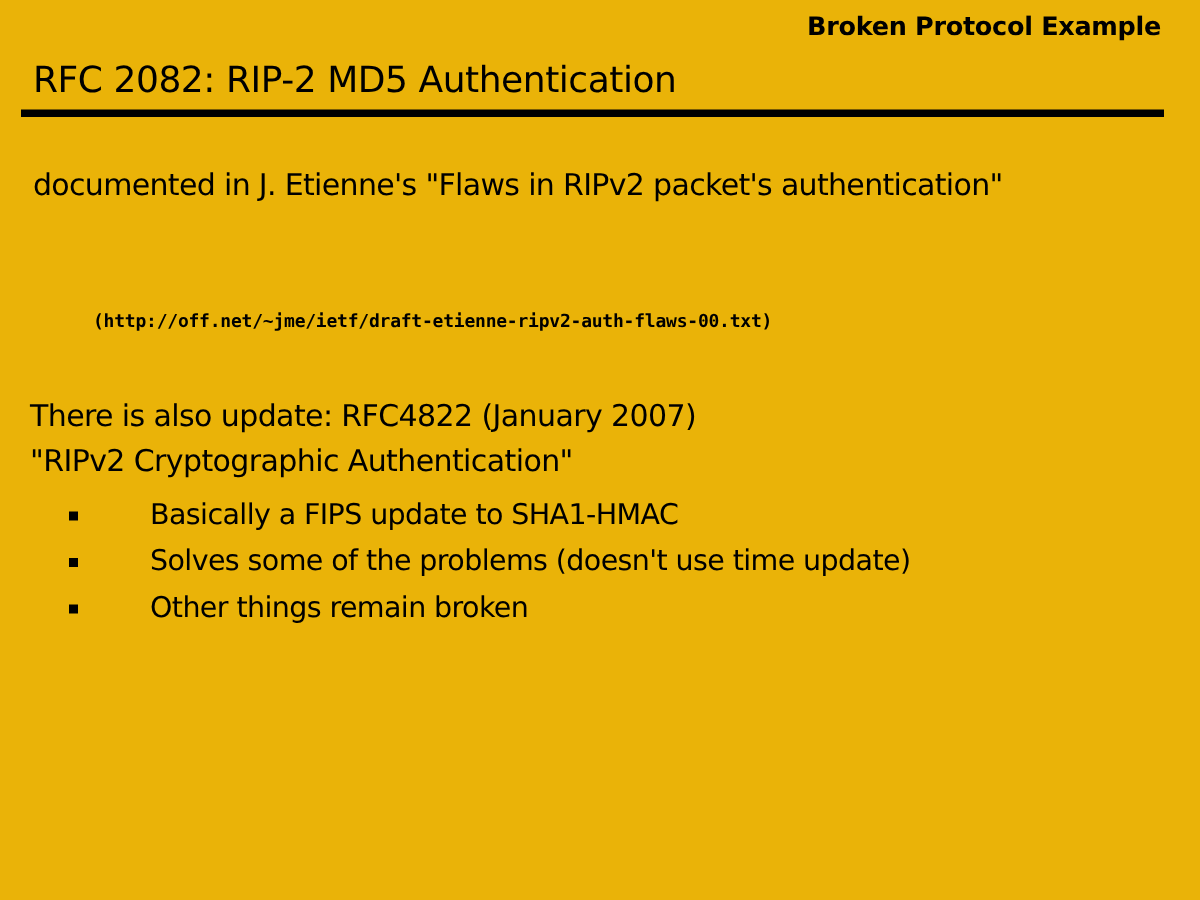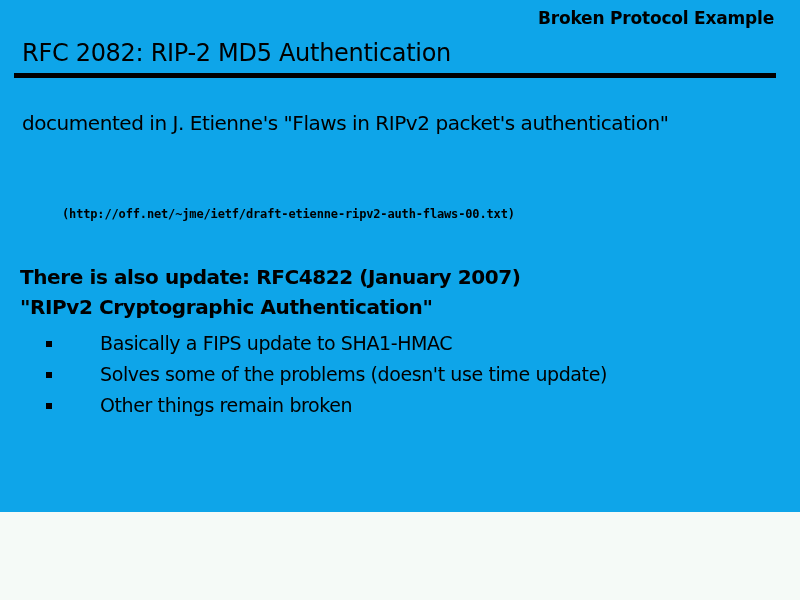--- a/index.html
+++ b/index.html
@@ -11,22 +11,22 @@
     width: 800px;
     height: 600px;
     background: #f5faf7;
     font-family: "DejaVu Sans", sans-serif;
     overflow: hidden;
   }
 
   #slide {
     position: relative;
     width: 800px;
-    height: 512px;
-    background: #0ea5e9;
+    height: 600px;
+    background: #eab308;
     color: #000000;
   }
 
   
   .eyebrow {
     position: absolute;
     top: 8px;
     right: 26px;
     font-family: "DejaVu Sans", sans-serif;
     font-size: 17px;
@@ -91,21 +91,21 @@
   
   .update-block {
     position: absolute;
     top: 262px;
     left: 20px;
     width: 740px;
   }
   .update-line {
     font-family: "DejaVu Sans", sans-serif;
     font-size: 20px;
-    font-weight: 700;
+    font-weight: 400;
     letter-spacing: -0.4px;
     line-height: 30px;
     white-space: nowrap;
     color: #000;
   }
 
   
   .bullet-list {
     position: absolute;
     top: 328px;

